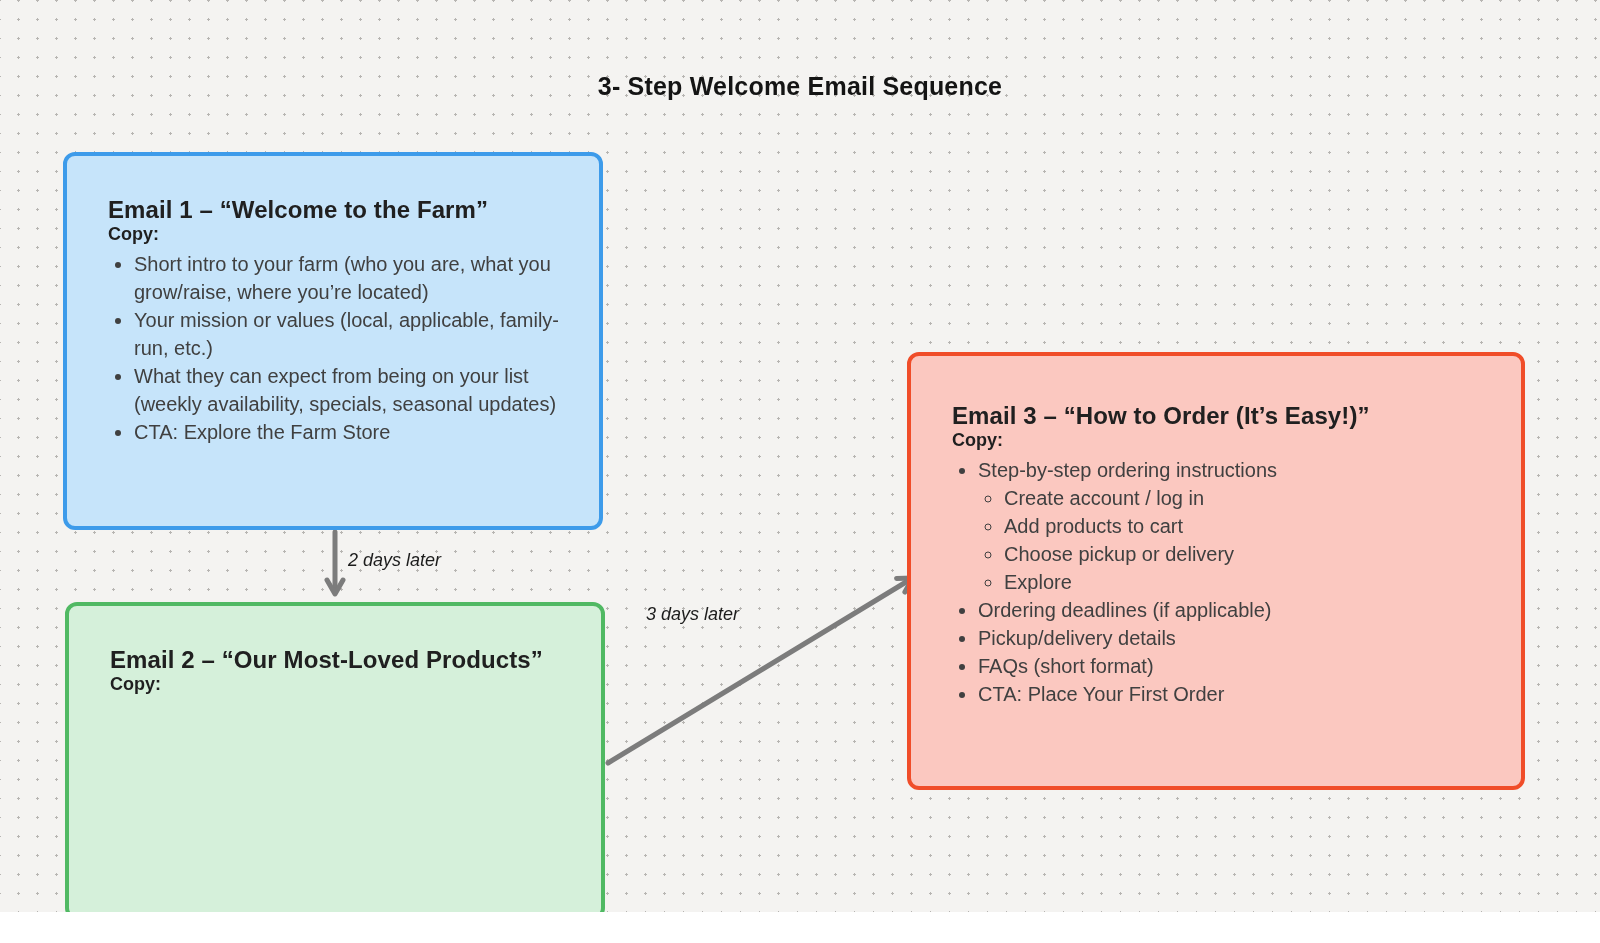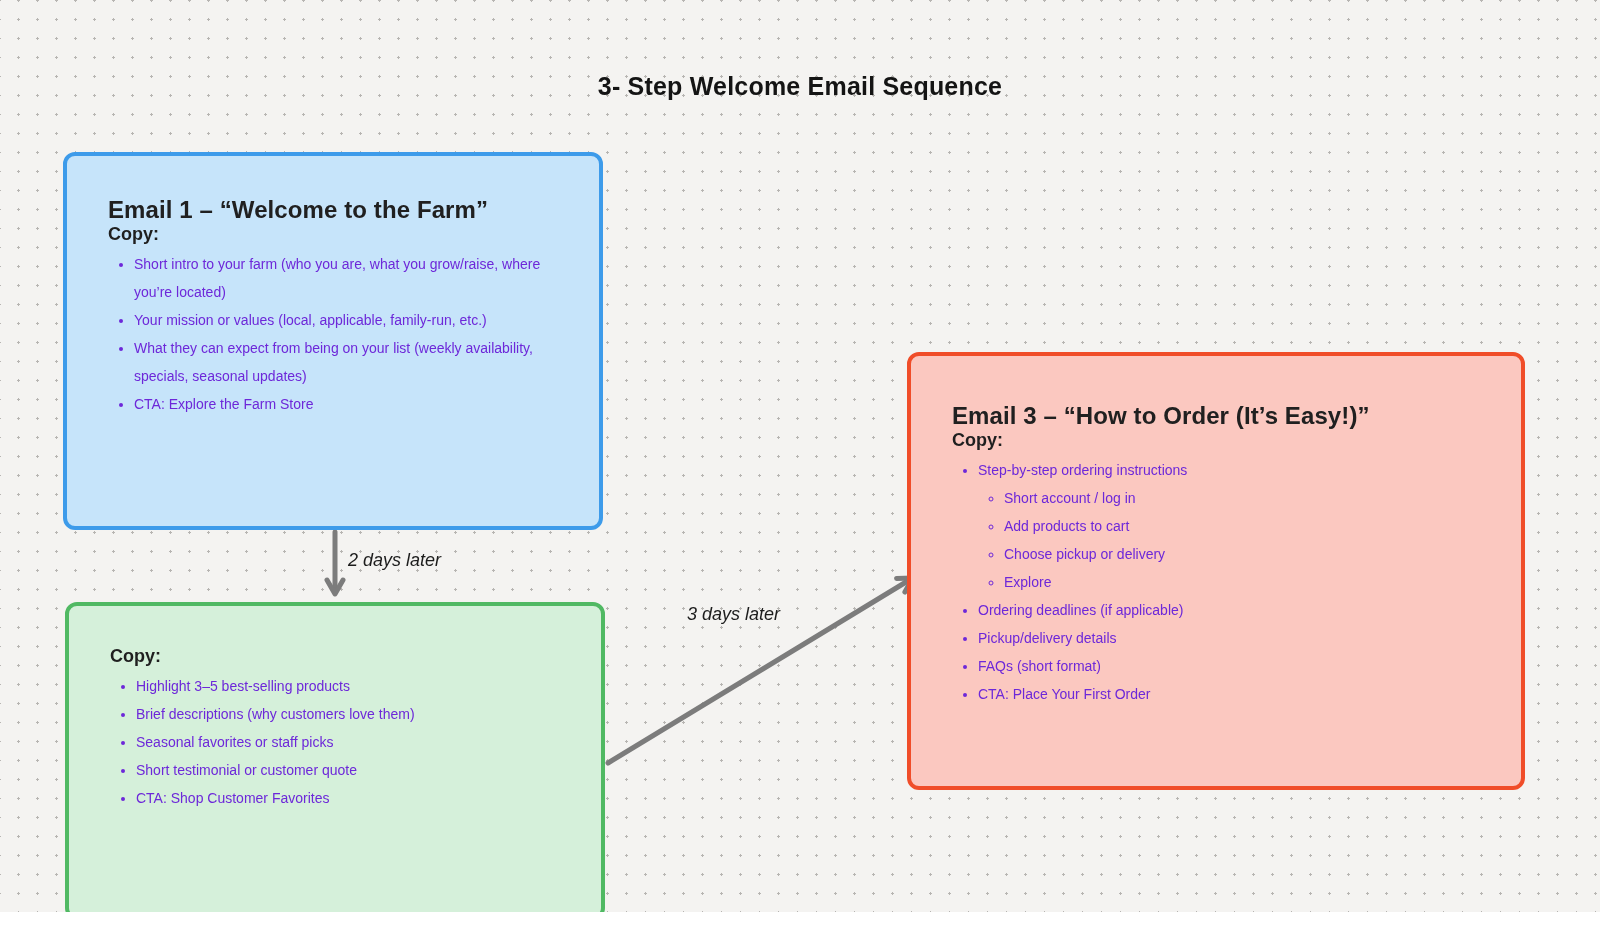--- a/index.html
+++ b/index.html
@@ -42,21 +42,21 @@
   }
   .connector-label {
     position: absolute;
     font-style: italic;
     font-size: 18px;
     color: #1c1c1c;
     white-space: nowrap;
     text-align: right;
   }
   .label-2days { left: 348px; top: 550px; }
-  .label-3days { left: 687px; top: 604px; }
+  .label-3days { left: 646px; top: 604px; }
   .node {
     position: absolute;
     box-sizing: border-box;
     border: 4px solid #999;
     border-radius: 12px;
     padding: 40px 24px 24px 41px;
   }
   .node h2 {
     margin: 0;
     font-size: 24px;
@@ -65,23 +65,23 @@
     letter-spacing: 0.1px;
   }
   .copy-label {
     font-weight: 700;
     font-size: 18px;
     color: #1f1f1f;
   }
   .node ul {
     margin: 5px 0 0 0;
     padding-left: 26px;
-    font-size: 14px;
+    font-size: 20px;
     line-height: 28px;
-    color: #6d28d9;
+    color: #404040;
   }
   .node ul ul {
     margin: 0;
     padding-left: 26px;
   }
   .node li b { font-weight: 400; }
   .node-email1 { left: 63px;  top: 152px; width: 540px; height: 378px; }
   .node-email2 { left: 65px;  top: 602px; width: 540px; height: 318px; }
   .node-email3 { left: 907px; top: 352px; width: 618px; height: 438px; padding-top: 46px; }
 </style>
@@ -115,36 +115,30 @@
     <div class="copy-label">Copy:</div>
     <ul>
         <li>Short intro to your farm (who you are, what you grow/raise, where you’re located)</li>
         <li>Your mission or values (local, applicable, family-run, etc.)</li>
         <li>What they can expect from being on your list (weekly availability, specials, seasonal updates)</li>
         <li><b>CTA</b>: Explore the Farm Store</li>
       </ul>
   </div>
 
   <div class="node node-email2" style="background-color: rgb(213, 240, 218); border-color: rgb(80, 185, 99);">
+    <h2>Email 2 – “Our Most-Loved Products”</h2>
     <div class="copy-label">Copy:</div>
-    <ul>
-        <li>Highlight 3–5 best-selling products</li>
-        <li>Brief descriptions (why customers love them)</li>
-        <li>Seasonal favorites or staff picks</li>
-        <li>Short testimonial or customer quote</li>
-        <li><b>CTA</b>: Shop Customer Favorites</li>
-      </ul>
   </div>
 
   <div class="node node-email3" style="background-color: rgb(251, 200, 192); border-color: rgb(240, 77, 41);">
     <h2>Email 3 – “How to Order (It’s Easy!)”</h2>
     <div class="copy-label">Copy:</div>
     <ul>
         <li>Step-by-step ordering instructions<ul>
-            <li>Short account / log in</li>
+            <li>Create account / log in</li>
             <li>Add products to cart</li>
             <li>Choose pickup or delivery</li>
             <li>Explore</li>
           </ul></li>
         <li>Ordering deadlines (if applicable)</li>
         <li>Pickup/delivery details</li>
         <li>FAQs (short format)</li>
         <li><b>CTA</b>: Place Your First Order</li>
       </ul>
   </div>

